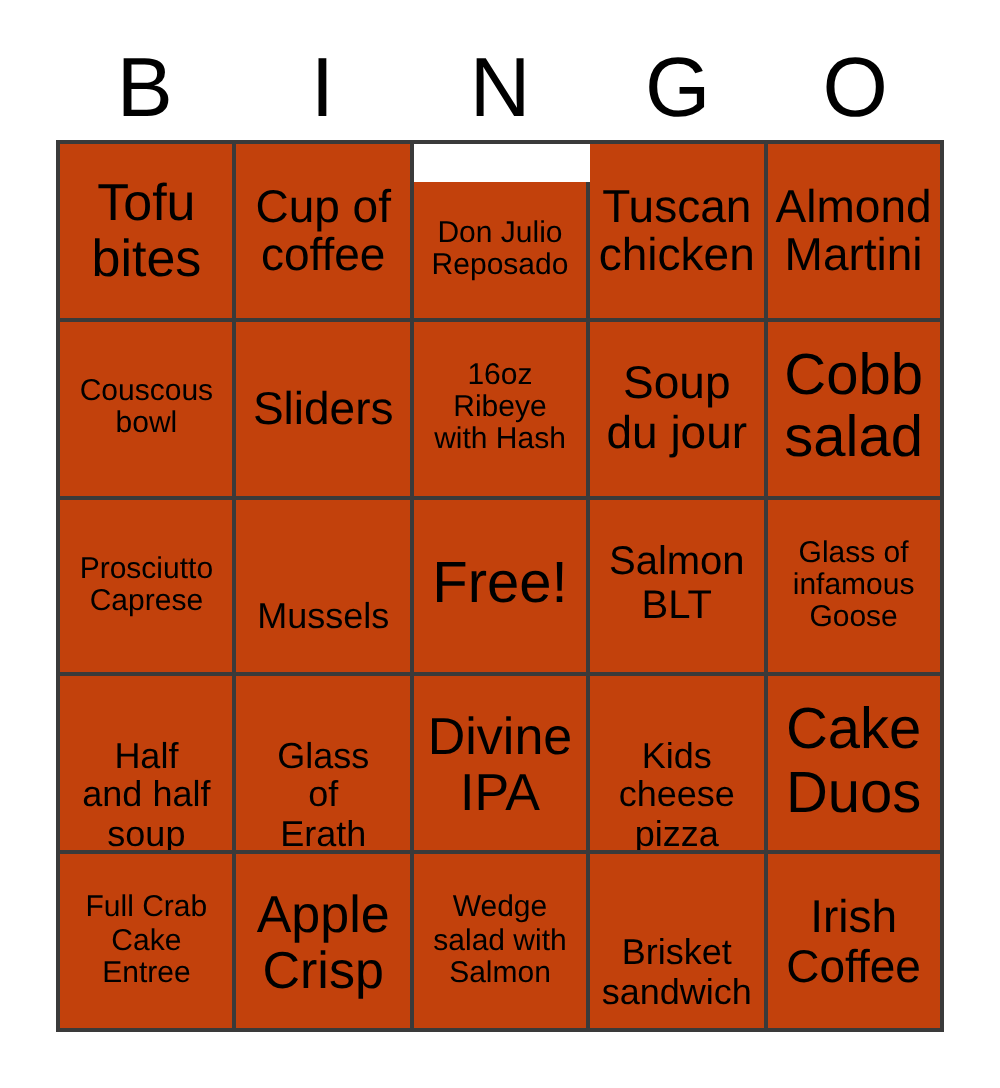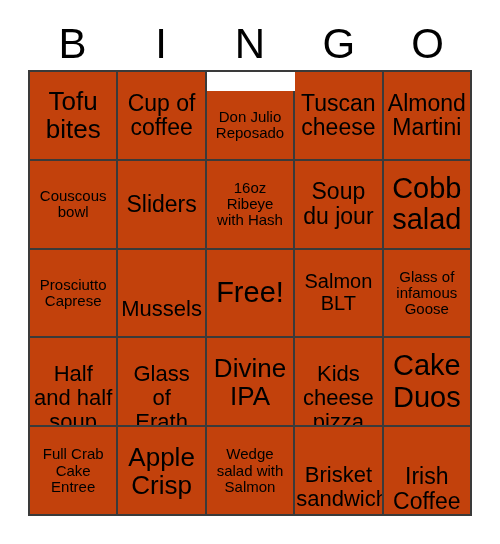--- a/index.html
+++ b/index.html
@@ -67,21 +67,21 @@
   }
   .cell-text {
     display: block;
     width: 100%;
     line-height: 1.08;
     white-space: pre-line;
     color: #000000;
     user-select: none;
   }
   .fs-s   { font-size: 15px; }
-  .fs-m   { font-size: 22px; margin-top: 32px; }
+  .fs-m   { font-size: 18px; margin-top: 32px; }
   .fs-l   { font-size: 20px; }
   .fs-xl  { font-size: 23px; }
   .fs-xxl { font-size: 26px; }
   .fs-3xl { font-size: 29px; }
 </style>
 </head>
 <body>
 
 <div id="card">
 
@@ -102,21 +102,21 @@
     <div class="cell" style="border-color: rgb(58, 58, 58);">
         <span class="cell-text fs-xl">Cup of
 coffee</span>
       </div>
     <div class="cell" style="border-color: rgb(58, 58, 58); margin-top: 19px;">
         <span class="cell-text fs-s">Don Julio
 Reposado</span>
       </div>
     <div class="cell" style="border-color: rgb(58, 58, 58);">
         <span class="cell-text fs-xl">Tuscan
-cheese</span>
+chicken</span>
       </div>
     <div class="cell" style="border-color: rgb(58, 58, 58);">
         <span class="cell-text fs-xl">Almond
 Martini</span>
       </div>
 
     <div class="cell" style="border-color: rgb(58, 58, 58); justify-content: flex-end;">
         <span class="cell-text fs-s">Couscous
 bowl</span>
       </div>
@@ -192,19 +192,19 @@
       </div>
     <div class="cell" style="border-color: rgb(58, 58, 58);">
         <span class="cell-text fs-s">Wedge
 salad with
 Salmon</span>
       </div>
     <div class="cell" style="border-color: rgb(58, 58, 58);">
         <span class="cell-text fs-m">Brisket
 sandwich</span>
       </div>
-    <div class="cell" style="border-color: rgb(58, 58, 58); align-items: flex-end;">
+    <div class="cell" style="border-color: rgb(58, 58, 58);">
         <span class="cell-text fs-xl">Irish
 Coffee</span>
       </div>
   </div>
 
 </div>
 
 </body></html>

